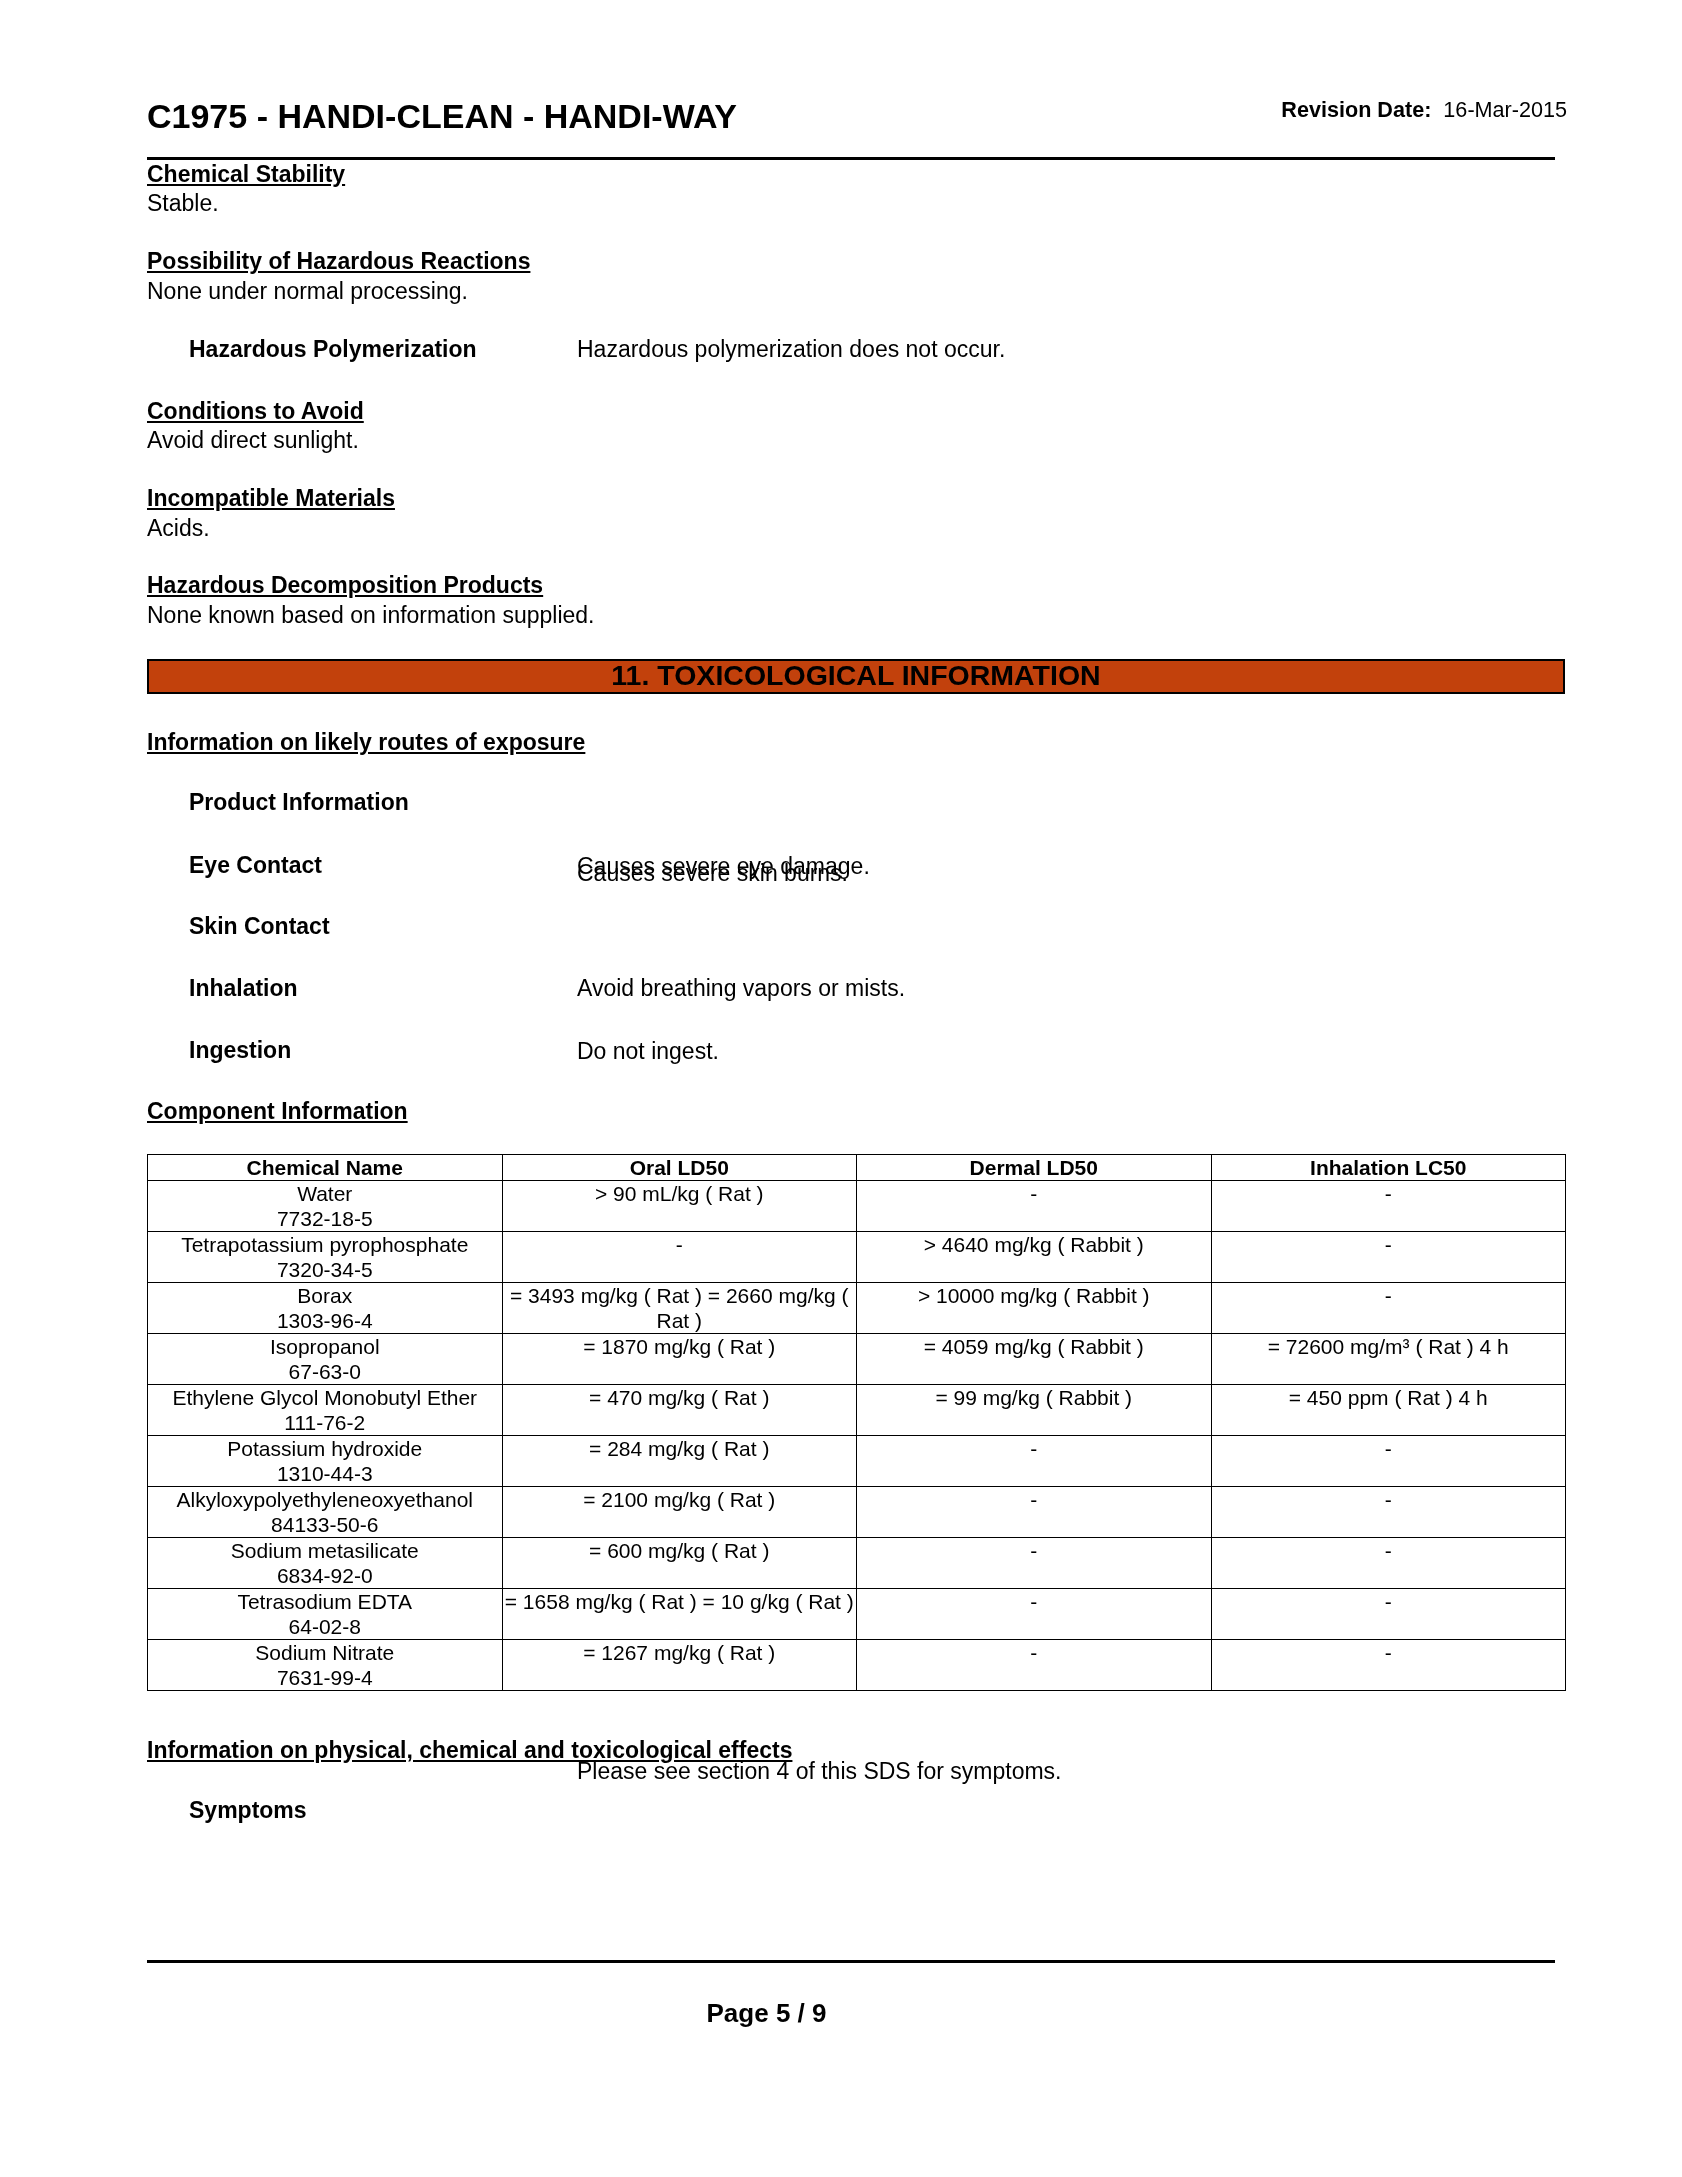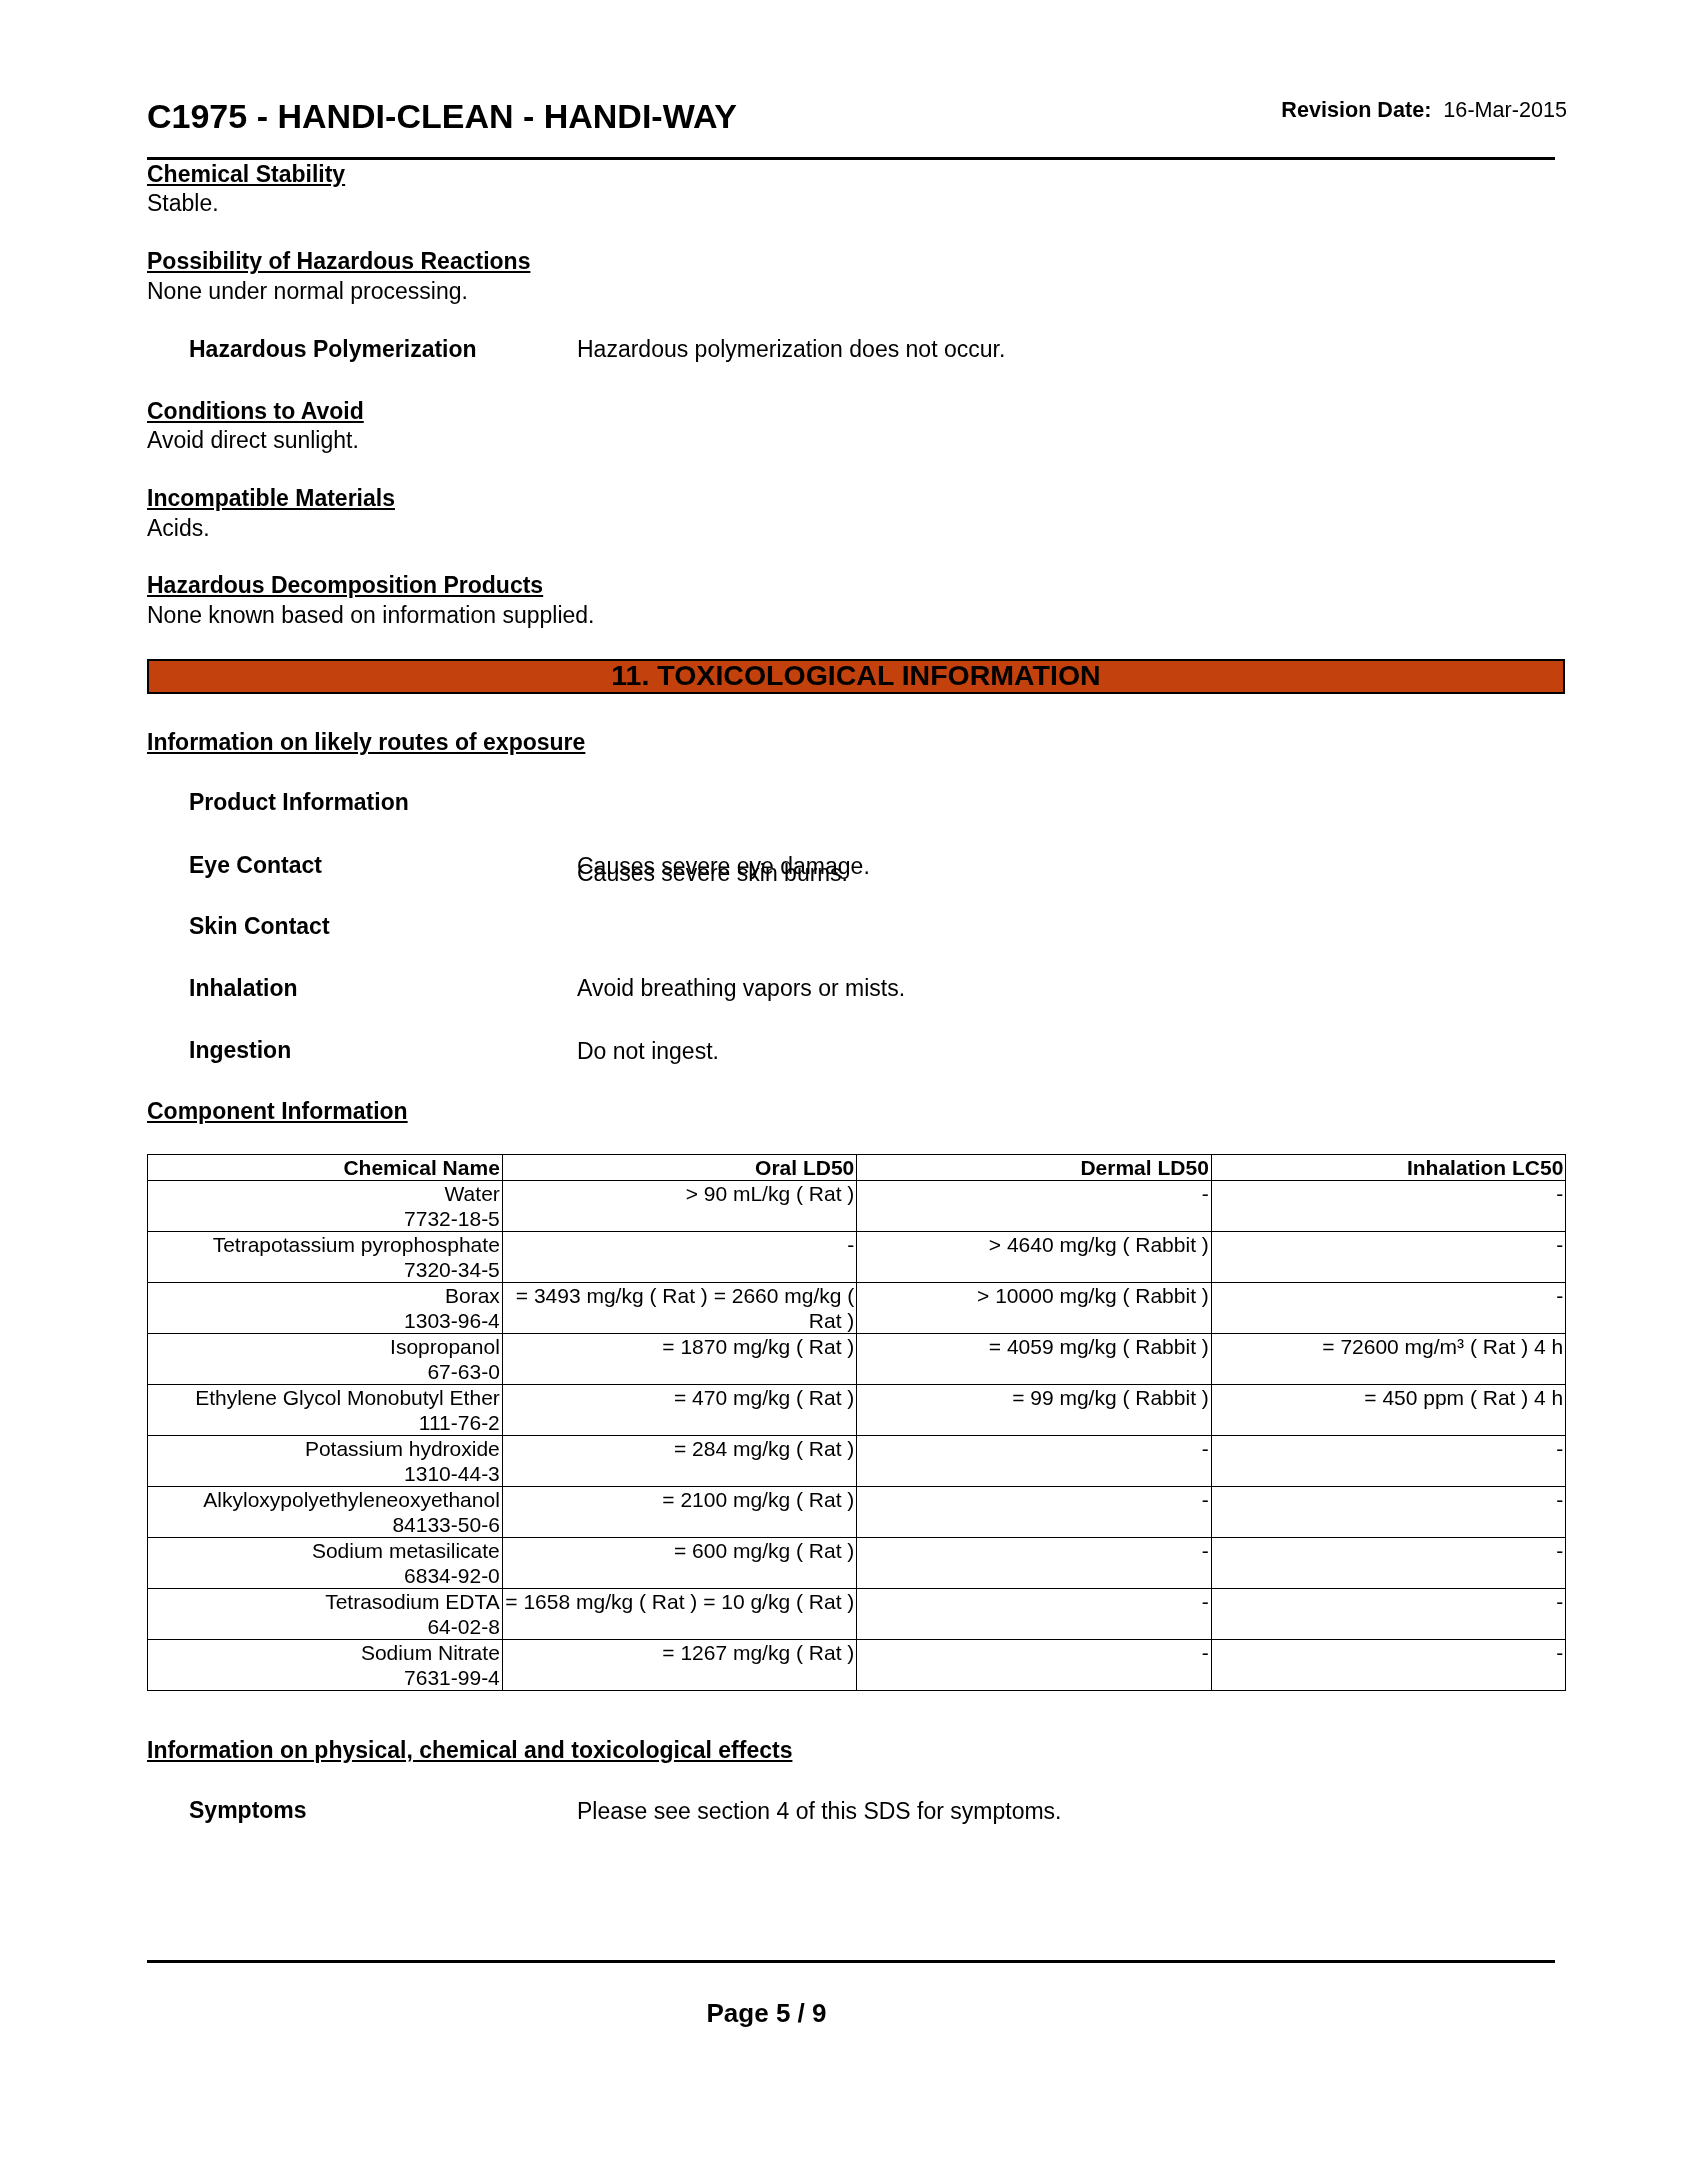--- a/index.html
+++ b/index.html
@@ -12,21 +12,21 @@
   .hr-top { left: 147px; width: 1408px; top: 157px; height: 2.6px; background: #000; }
   .sub-h { font-size: 23px; font-weight: bold; text-decoration: underline; left: 147px; }
   .body-t { font-size: 23px; left: 147px; }
   .lbl { font-size: 23px; font-weight: bold; left: 189px; }
   .val { font-size: 23px; left: 577px; }
   .sec-bar { left: 147px; width: 1418px; top: 659px; height: 35px; background: #c2410c;
              border: 2.6px solid #000; box-sizing: border-box; text-align: center;
              font-size: 28.5px; font-weight: bold; line-height: 29px; }
   table.tox { position: absolute; left: 147px; top: 1154px; width: 1419px;
               border-collapse: collapse; font-size: 21px; }
-  table.tox th, table.tox td { border: 1.7px solid #000; text-align: right; vertical-align: top;
+  table.tox th, table.tox td { border: 1.7px solid #000; text-align: center; vertical-align: top;
               padding: 0 1.7px; line-height: 25px; width: 25%; }
   table.tox th { font-weight: bold; height: 25px; }
   table.tox td { height: 50px; }
   .hr-bot { left: 147px; width: 1408px; top: 1960px; height: 2.6px; background: #000; }
   .page-no { left: 0; width: 1471px; top: 1998px; text-align: center; font-size: 26px; font-weight: bold; margin-left: 31px; }
 </style>
 </head>
 <body>
 
 <div class="abs doc-title">C1975 -  HANDI-CLEAN - HANDI-WAY</div>
@@ -173,17 +173,17 @@
         <td>= 1267 mg/kg  ( Rat )</td>
         <td>-</td>
         <td>-</td>
       </tr>
     </tbody>
 </table>
 
 <div class="abs sub-h" style="top:1737px">Information on physical, chemical and toxicological effects</div>
 
 <div class="abs lbl" style="top:1797px">Symptoms</div>
-<div class="abs val" style="top:1798px">Please see section 4 of this SDS for symptoms.</div>
+<div class="abs val" style="top:1758px">Please see section 4 of this SDS for symptoms.</div>
 
 <div class="abs hr-bot"></div>
 <div class="abs page-no">Page  5 / 9</div>
 
 
 </body></html>

